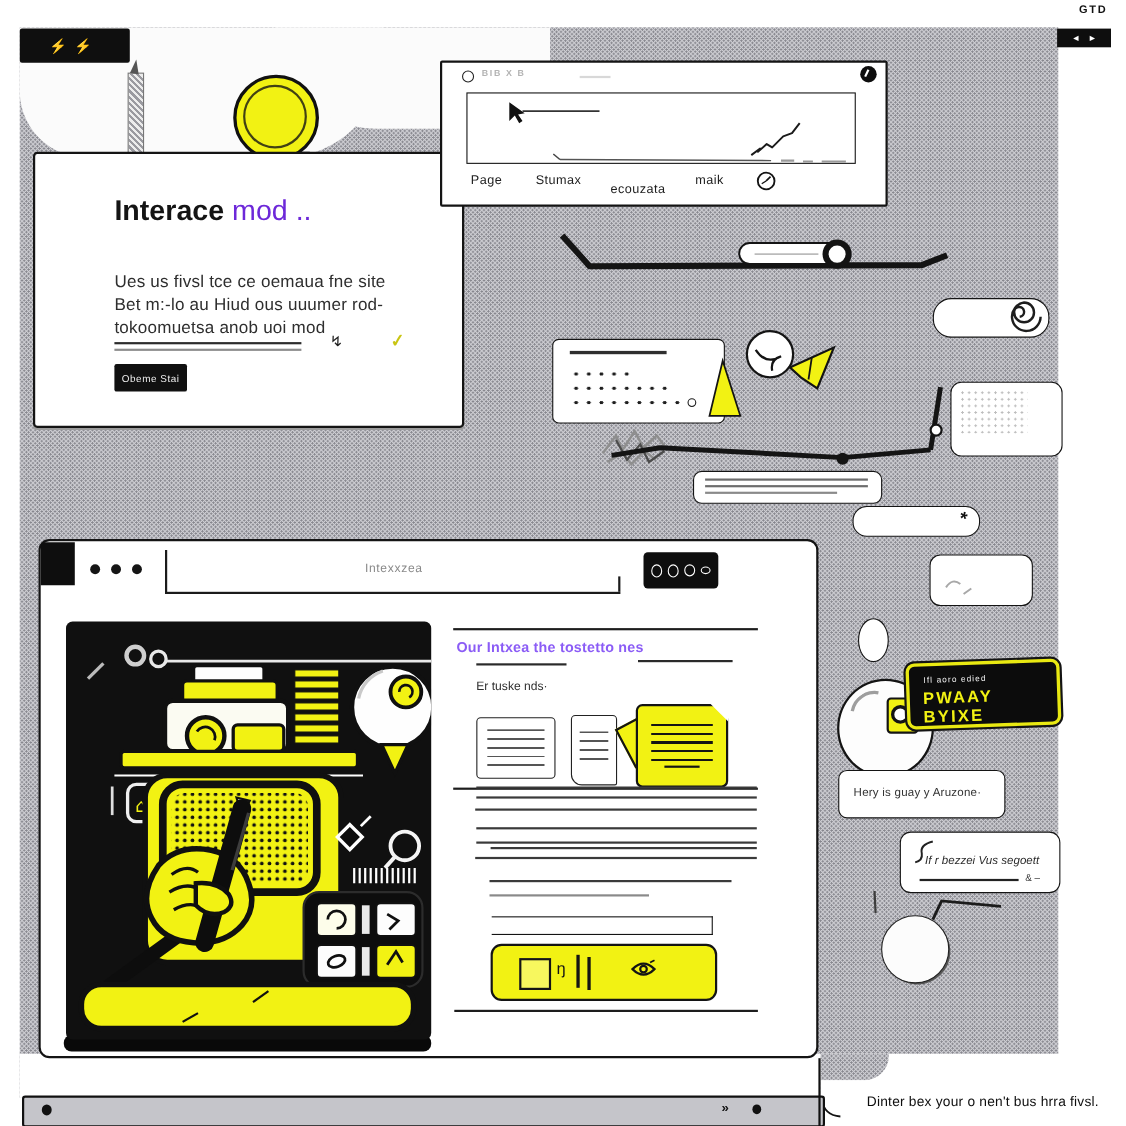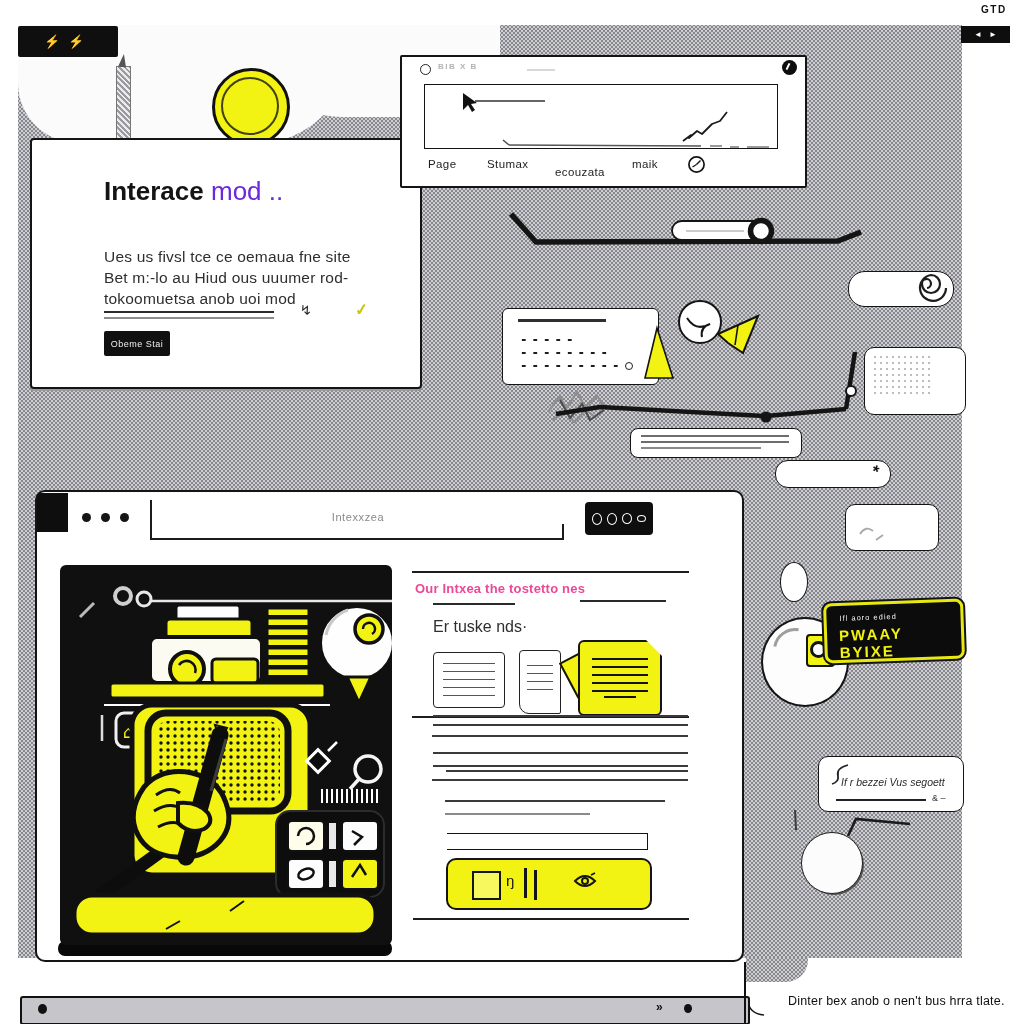--- a/index.html
+++ b/index.html
@@ -124,20 +124,23 @@
   <div class="abs" style="left:773px;top:628px;width:38px;height:38px;border:3px solid transparent;border-top-color:#9e9e9e;border-radius:50%;transform:rotate(-35deg);"></div>
   <div class="abs" style="left:806px;top:634px;width:25px;height:29px;background:#f2f213;border:2.4px solid #141414;border-radius:4px;"></div>
   <div class="abs" style="left:810px;top:641px;width:11px;height:11px;background:#fff;border:3px solid #141414;border-radius:50%;"></div>
 
   <div class="abs" style="left:824px;top:601px;width:134px;height:54px;background:#0c0c0c;border:3px solid #e9e912;border-radius:8px;
               transform:rotate(-2deg);box-shadow:0 0 0 2px #141414;">
     <div style="margin:8px 0 0 13px;font-size:7.5px;letter-spacing:1px;color:#f5f5f5;">Ifl aoro edied</div>
     <div style="margin:4px 0 0 12px;font-size:15px;font-weight:bold;letter-spacing:2px;color:#f2f213;">PWAAY BYIXE</div>
   </div>
 
+  <div class="abs wcard" style="left:762px;top:700px;width:150px;height:42px;border-radius:8px;">
+    <div style="margin:14px 0 0 13px;font-size:10.5px;color:#333;letter-spacing:.2px;">Hery is guay y Aruzone·</div>
+  </div>
   <div class="abs wcard" style="left:818px;top:756px;width:144px;height:54px;border-radius:10px;"></div>
   <svg class="abs" style="left:828px;top:762px;" width="26" height="26" viewBox="0 0 26 26">
     <path d="M20 3 Q8 6 10 14 Q11 20 4 22" fill="none" stroke="#222" stroke-width="1.8"></path>
   </svg>
   <div class="abs" style="left:841px;top:776px;font-size:10.5px;color:#2c2c2c;font-style:italic;">If r bezzei Vus segoett</div>
   <div class="abs" style="left:836px;top:799px;width:90px;height:1.6px;background:#222;"></div>
   <div class="abs" style="left:932px;top:793px;font-size:9px;color:#333;">&amp; –</div>
 
   <div class="abs" style="left:801px;top:832px;width:60px;height:60px;background:#fcfcfc;border:1.8px solid #222;border-radius:50%;
               box-shadow:2px 2px 0 -1px #555;"></div>
@@ -261,24 +264,24 @@
       </g>
       <g>
         <rect x="14" y="330" width="302" height="40" rx="18" fill="#f2f213" stroke="#101010" stroke-width="5"></rect>
         <line x1="170" y1="346" x2="184" y2="336" stroke="#101010" stroke-width="2"></line>
         <line x1="120" y1="356" x2="106" y2="364" stroke="#101010" stroke-width="2"></line>
       </g>
     </svg>
   </div>
 
   <div class="abs" style="left:412px;top:571px;width:277px;height:2px;background:#1d1d1d;"></div>
-  <div class="abs" style="left:415px;top:581px;font-size:13px;font-weight:bold;color:#ec4899;letter-spacing:.2px;">Our Intxea the tostetto nes</div>
+  <div class="abs" style="left:415px;top:581px;font-size:13px;font-weight:bold;color:#8b5cf6;letter-spacing:.2px;">Our Intxea the tostetto nes</div>
   <div class="abs" style="left:433px;top:603px;width:82px;height:2px;background:#2a2a2a;"></div>
   <div class="abs" style="left:580px;top:600px;width:86px;height:2px;background:#2a2a2a;"></div>
-  <div class="abs" style="left:433px;top:618px;font-size:16px;color:#2f2f2f;">Er tuske nds·</div>
+  <div class="abs" style="left:433px;top:618px;font-size:11px;color:#2f2f2f;">Er tuske nds·</div>
 
   <div class="abs" style="left:433px;top:652px;width:70px;height:54px;background:#fff;border:1.8px solid #222;border-radius:4px;">
     <div style="margin:10px 9px;height:36px;background:repeating-linear-gradient(#555 0 1.5px, transparent 1.5px 8px);"></div>
   </div>
   <div class="abs" style="left:519px;top:650px;width:40px;height:62px;background:#fff;border:1.8px solid #222;border-radius:4px 4px 2px 10px;">
     <div style="margin:14px 7px;height:26px;background:repeating-linear-gradient(#555 0 1.5px, transparent 1.5px 8px);"></div>
   </div>
   <div class="abs" style="left:566px;top:652px;width:34px;height:36px;background:#f2f213;border:2px solid #141414;transform:rotate(-28deg);"></div>
   <div class="abs" style="left:578px;top:640px;width:80px;height:72px;background:#f2f213;border:2.2px solid #141414;border-radius:6px 14px 6px 6px;">
     <div style="position:absolute;right:-2px;top:-2px;width:0;height:0;border-left:16px solid transparent;border-top:16px solid #fff;"></div>
@@ -347,15 +350,15 @@
     <line x1="795" y1="810" x2="796" y2="830" stroke="#3c3c3c" stroke-width="2"></line>
 
     <path d="M747,999 Q749,1014 764,1015" fill="none" stroke="#141414" stroke-width="1.6"></path>
   </svg>
 
   <div class="abs" style="left:20px;top:996px;width:726px;height:25px;background:#c5c5ca;border:2px solid #111;border-radius:3px;"></div>
   <div class="abs" style="left:38px;top:1004px;width:9px;height:10px;background:#111;border-radius:50%;"></div>
   <div class="abs" style="left:656px;top:1000px;font-size:12px;font-weight:bold;color:#111;">»</div>
   <div class="abs" style="left:684px;top:1004px;width:8px;height:9px;background:#111;border-radius:50%;"></div>
   <div class="abs" style="left:744px;top:962px;width:2px;height:62px;background:#111;"></div>
-  <div class="abs" style="left:788px;top:994px;width:232px;font-size:12.5px;color:#0e0e0e;letter-spacing:.2px;">Dinter bex anob o nen't bus hrra tlate.</div>
+  <div class="abs" style="left:788px;top:994px;width:232px;font-size:12.5px;color:#0e0e0e;letter-spacing:.2px;">Dinter bex your o nen't bus hrra fivsl.</div>
 
 </div>
 
 </body></html>

